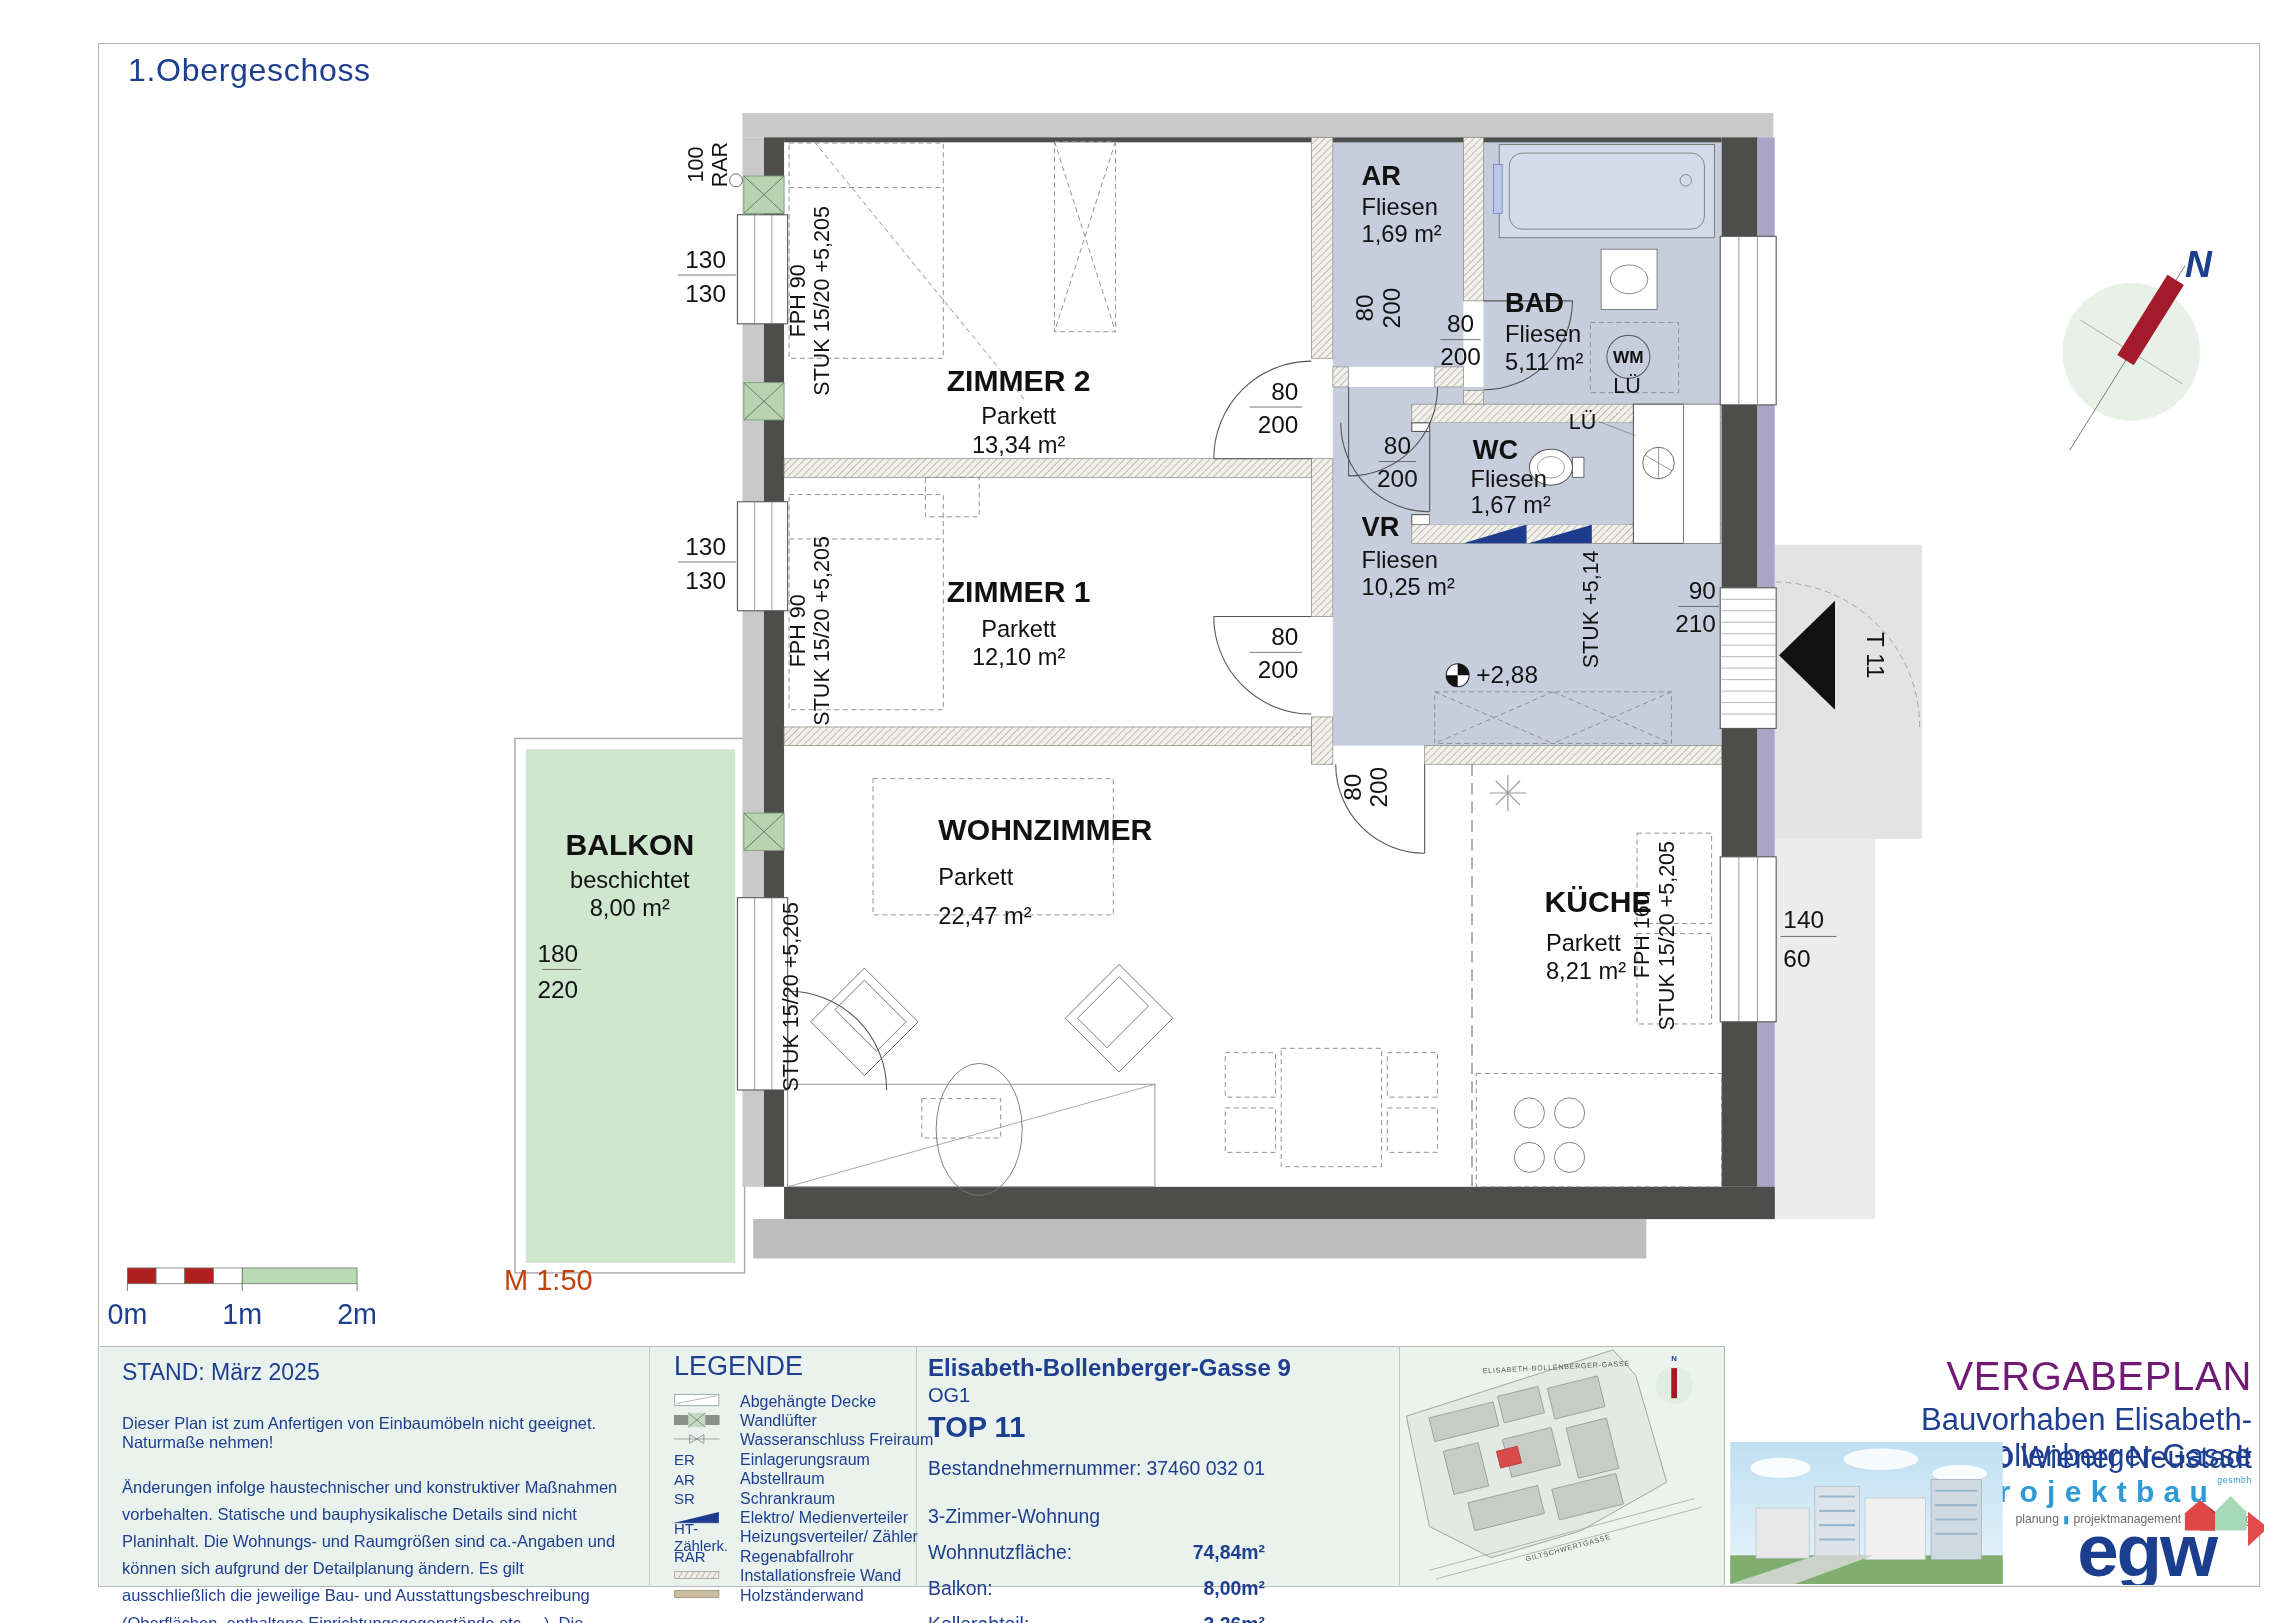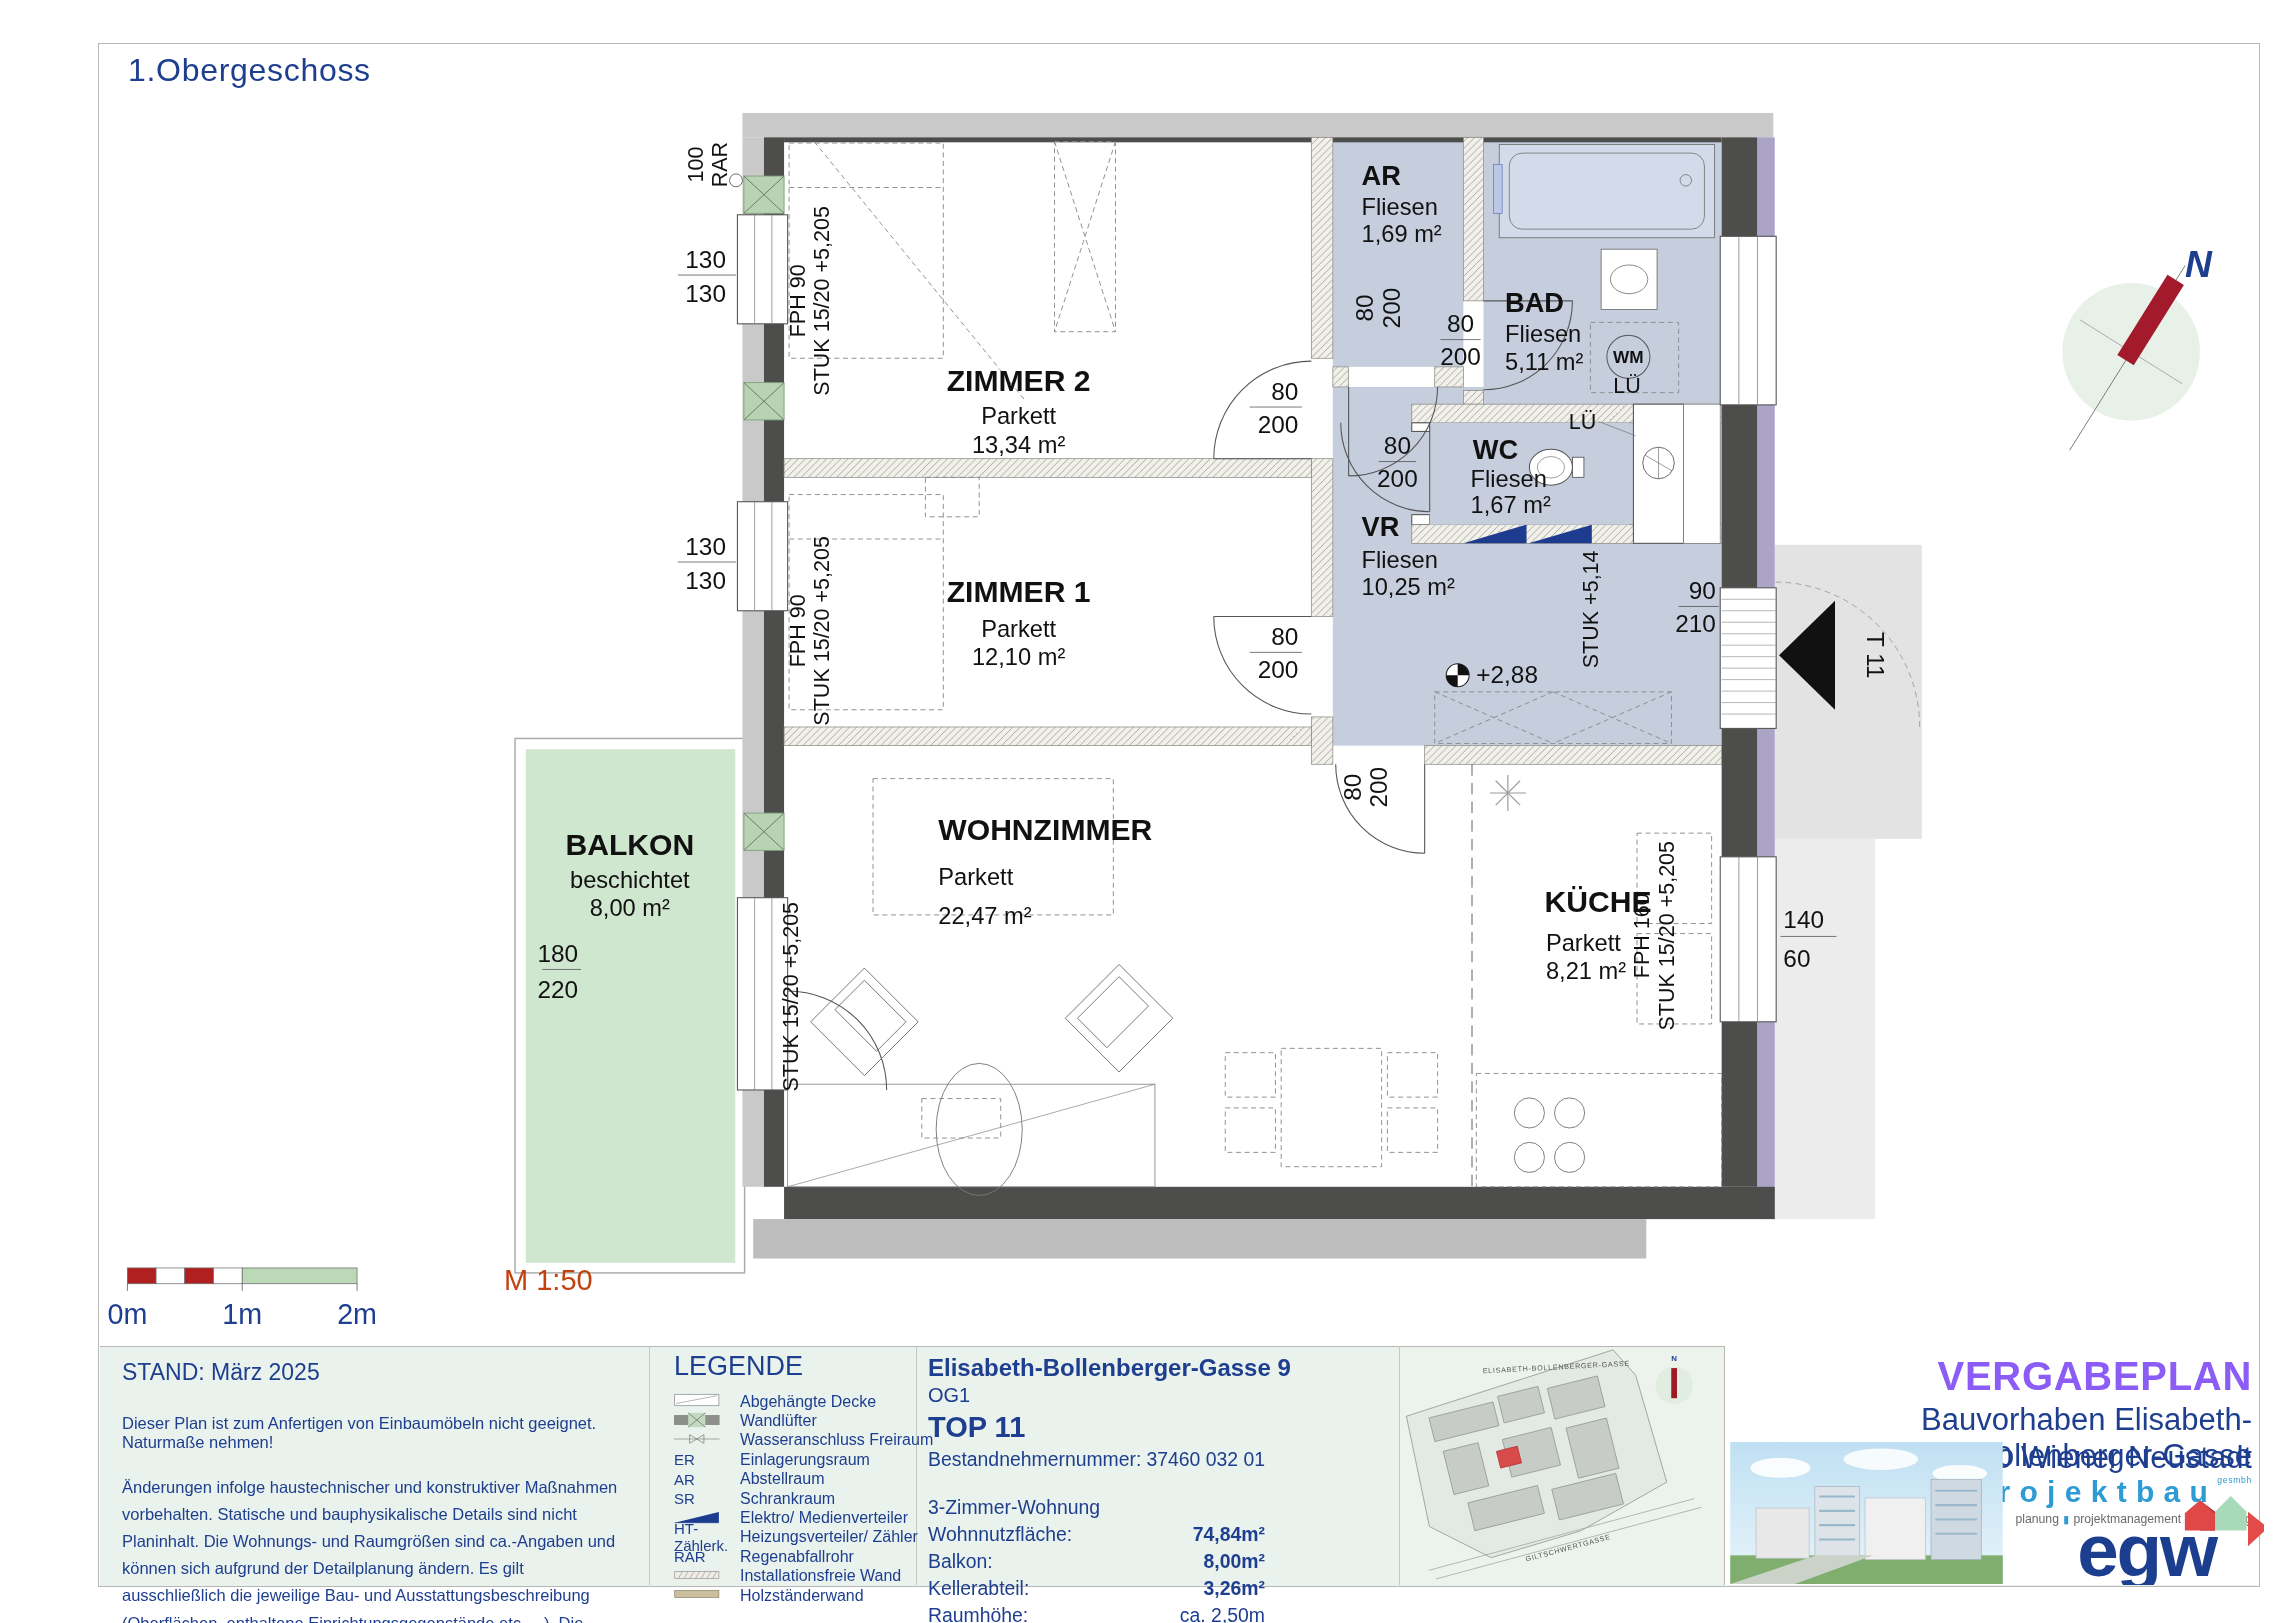--- a/index.html
+++ b/index.html
@@ -19,27 +19,27 @@
   .notes .n2{font-size:16.5px;line-height:1.65;}
   .legend{left:674px;top:1351px;width:237px;color:#1e3e8f;}
   .legend .lg-title{font-size:27px;margin-bottom:10px;}
   .lg-row{display:flex;align-items:center;height:19.4px;}
   .lg-sym{width:66px;flex:0 0 66px;font-size:15px;color:#1e3e8f;}
   .lg-label{font-size:16px;white-space:nowrap;}
   .info{left:928px;top:1354px;width:459px;color:#1e3e8f;}
   .info .addr{font-size:24px;font-weight:bold;}
   .info .floor{font-size:20px;margin-top:2px;}
   .info .top{font-size:29px;font-weight:bold;margin-top:4.3px;}
-  .inforow{display:flex;width:337px;font-size:19.4px;margin-top:4px;}
+  .inforow{display:flex;width:337px;font-size:19.4px;margin-top:13px;}
   .inforow .lbl{flex:1;}
   .inforow .val{text-align:right;font-weight:bold;}
   .inforow .val.normal{font-weight:normal;}
   .apttype{font-size:19.4px;margin-top:24.4px;}
   .tb{color:#1e3e8f;text-align:right;}
-  .tb-heading{left:1743px;top:1354px;width:509px;font-size:40px;font-weight:bold;color:#8b5cf6;letter-spacing:0.7px;}
+  .tb-heading{left:1743px;top:1354px;width:509px;font-size:40px;font-weight:normal;color:#701a75;letter-spacing:0.7px;}
   .tb-line1{left:1743px;top:1402px;width:509px;font-size:31px;}
   .tb-line2{left:1743px;top:1440px;width:509px;font-size:31px;}
   .brand{left:1743px;top:1475px;width:509px;text-align:right;color:#2e9bd4;}
   .brand .word{font-size:30px;font-weight:bold;letter-spacing:9.3px;}
   .brand .gesmbh{font-size:8.6px;letter-spacing:0.7px;vertical-align:top;}
   .brand-services{left:1743px;top:1512px;width:509px;text-align:right;font-size:12.2px;color:#6a6a6a;}
   .brand-services .sep{color:#2e9bd4;font-size:10.8px;padding:0 4.3px;}
   svg text{font-family:"Liberation Sans", sans-serif;}
   .dim{font-size:34px;fill:#111;}
   .ann{font-size:30px;fill:#111;}

